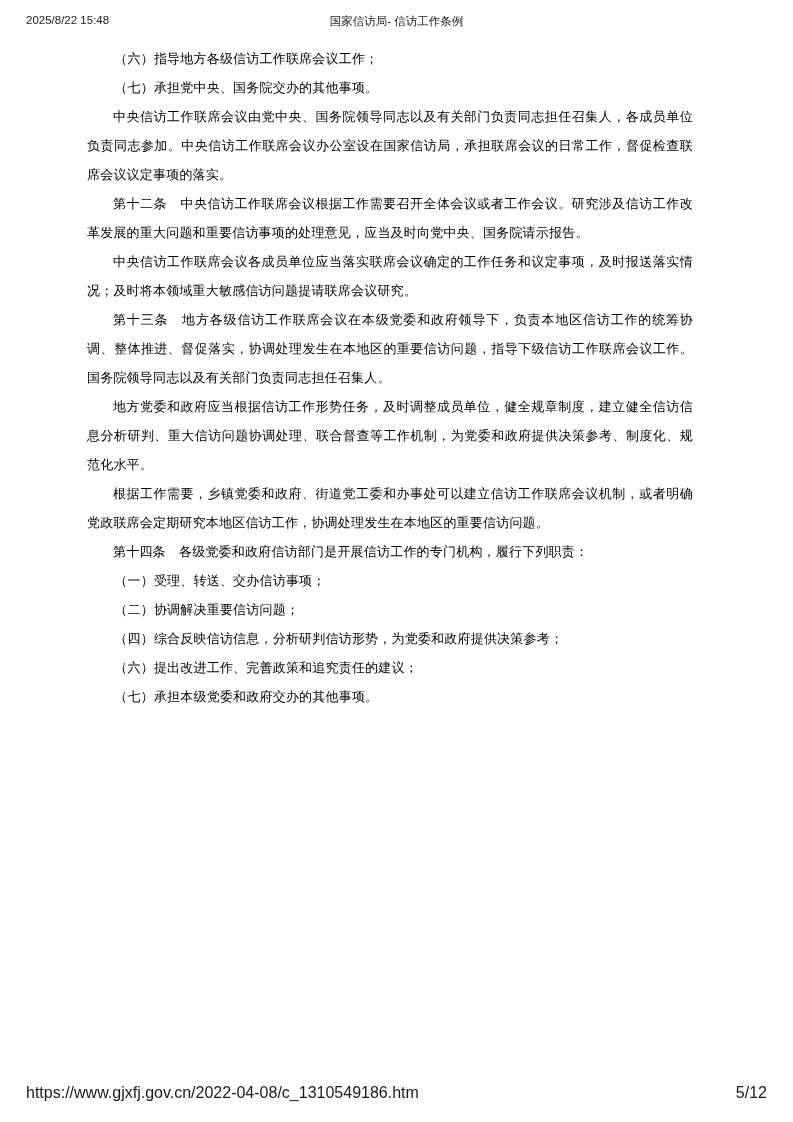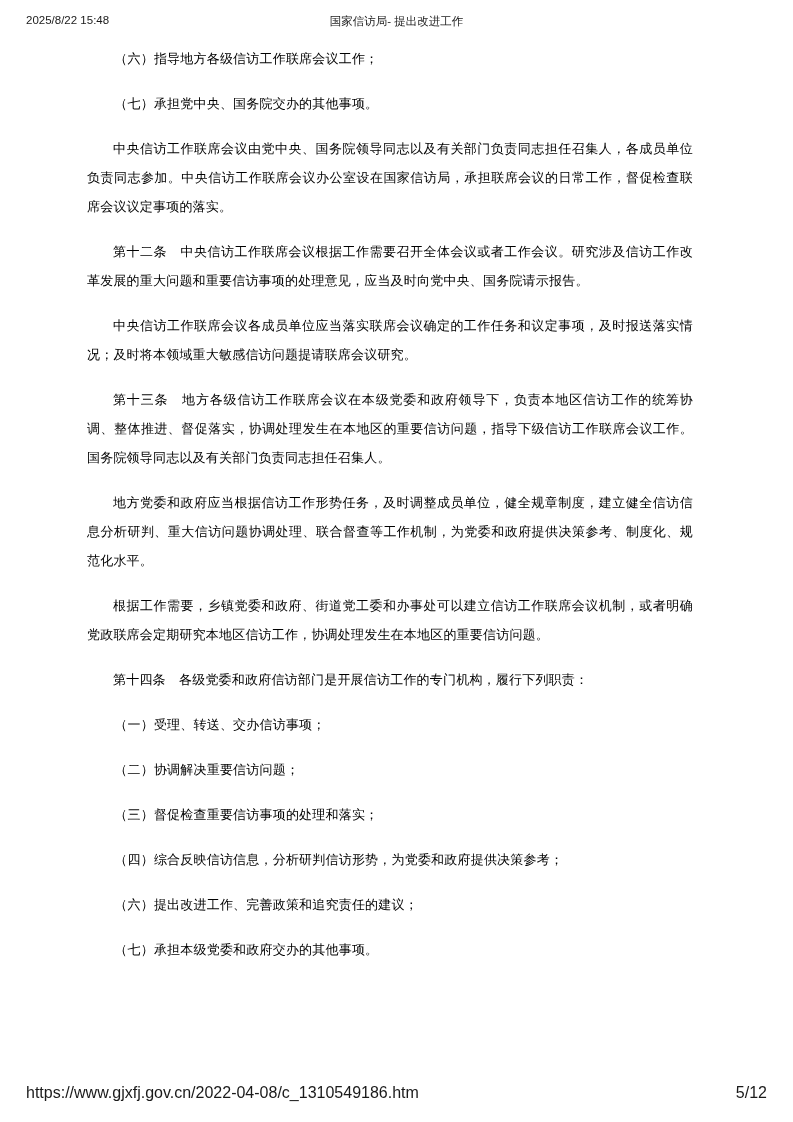--- a/index.html
+++ b/index.html
@@ -79,53 +79,51 @@
     letter-spacing: 0.2px;
   }
   .para {
     margin: 0 0 0 0;
     padding: 0;
     text-align: justify;
     text-justify: inter-ideograph;
     white-space: normal;
   }
   .para + .para {
-    margin-top: 16px;
   }
   .indent-2 {
     text-indent: 2em;
   }
   .item {
     padding-left: 2.1em;
     text-indent: 0;
   }
 </style>
 </head>
 <body>
 
 <div class="page">
 
   <div class="print-header">
     <span class="hdr-date">2025/8/22 15:48</span>
-    <span class="hdr-title">国家信访局- 提出改进工作</span>
+    <span class="hdr-title">国家信访局- 信访工作条例</span>
   </div>
 
   <div class="content">
     <p class="para item">（六）指导地方各级信访工作联席会议工作；</p>
     <p class="para item">（七）承担党中央、国务院交办的其他事项。</p>
     <p class="para indent-2">中央信访工作联席会议由党中央、国务院领导同志以及有关部门负责同志担任召集人，各成员单位负责同志参加。中央信访工作联席会议办公室设在国家信访局，承担联席会议的日常工作，督促检查联席会议议定事项的落实。</p>
     <p class="para indent-2">第十二条　中央信访工作联席会议根据工作需要召开全体会议或者工作会议。研究涉及信访工作改革发展的重大问题和重要信访事项的处理意见，应当及时向党中央、国务院请示报告。</p>
     <p class="para indent-2">中央信访工作联席会议各成员单位应当落实联席会议确定的工作任务和议定事项，及时报送落实情况；及时将本领域重大敏感信访问题提请联席会议研究。</p>
     <p class="para indent-2">第十三条　地方各级信访工作联席会议在本级党委和政府领导下，负责本地区信访工作的统筹协调、整体推进、督促落实，协调处理发生在本地区的重要信访问题，指导下级信访工作联席会议工作。国务院领导同志以及有关部门负责同志担任召集人。</p>
     <p class="para indent-2">地方党委和政府应当根据信访工作形势任务，及时调整成员单位，健全规章制度，建立健全信访信息分析研判、重大信访问题协调处理、联合督查等工作机制，为党委和政府提供决策参考、制度化、规范化水平。</p>
     <p class="para indent-2">根据工作需要，乡镇党委和政府、街道党工委和办事处可以建立信访工作联席会议机制，或者明确党政联席会定期研究本地区信访工作，协调处理发生在本地区的重要信访问题。</p>
     <p class="para indent-2">第十四条　各级党委和政府信访部门是开展信访工作的专门机构，履行下列职责：</p>
     <p class="para item">（一）受理、转送、交办信访事项；</p>
     <p class="para item">（二）协调解决重要信访问题；</p>
-    <p class="para item">（三）督促检查重要信访事项的处理和落实；</p>
     <p class="para item">（四）综合反映信访信息，分析研判信访形势，为党委和政府提供决策参考；</p>
     <p class="para item">（六）提出改进工作、完善政策和追究责任的建议；</p>
     <p class="para item">（七）承担本级党委和政府交办的其他事项。</p>
   </div>
 
   <div class="print-footer">
     <span class="ftr-url">https://www.gjxfj.gov.cn/2022-04-08/c_1310549186.htm</span>
     <span class="ftr-page">5/12</span>
   </div>
 

